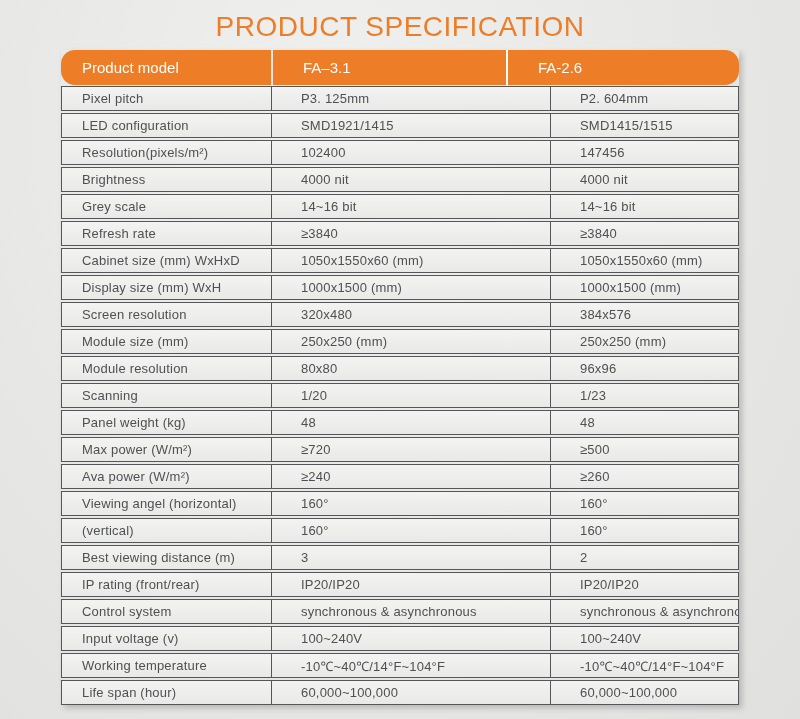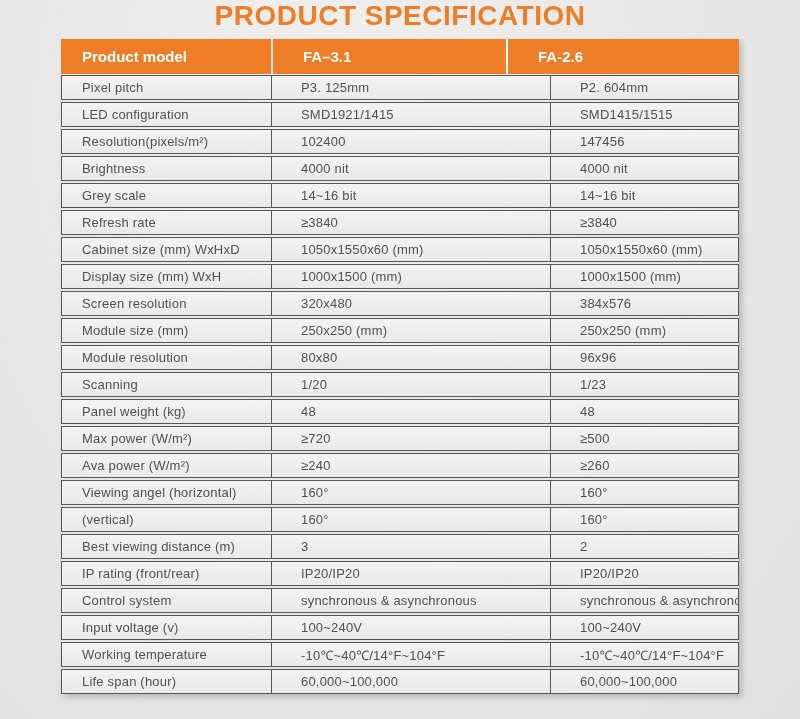--- a/index.html
+++ b/index.html
@@ -5,42 +5,44 @@
   * { margin:0; padding:0; box-sizing:border-box; }
   html,body { width:800px; height:719px; }
   body {
     font-family:"Liberation Sans", sans-serif;
     background: radial-gradient(ellipse at 42% 18%, #f0f0ef 0%, #e7e7e6 55%, #e0e0df 100%);
     overflow:hidden;
   }
   .page { width:800px; height:719px; position:relative; }
 
   .title {
+    padding-top:11px;
     text-align:center;
     color:#ED7D26;
     font-size:28px;
-    font-weight:bold;
+    font-weight:normal;
     letter-spacing:0.5px;
     line-height:31px;
   }
 
   .table-wrap {
     width:678px;
     margin:8px auto 0;
     box-shadow: 3px 3px 6px rgba(0,0,0,0.20);
   }
 
   .thead {
     display:flex;
     height:35px;
     background:#ED7D26;
     color:#FFFFFF;
-    font-weight:bold;
+    font-weight:normal;
     font-size:15px;
     margin-bottom:1px;
+    border-radius:14px;
   }
   .hc { display:flex; align-items:center; }
   .hc1 { width:210px; padding-left:21px; }
   .hc2 { width:235px; padding-left:30px; border-left:2px solid #e5e5e5; }
   .hc3 { width:189px; padding-left:30px; border-left:2px solid #FFFFFF; }
 
   .trow {
     display:flex;
     height:25px;
     margin-bottom:2px;

